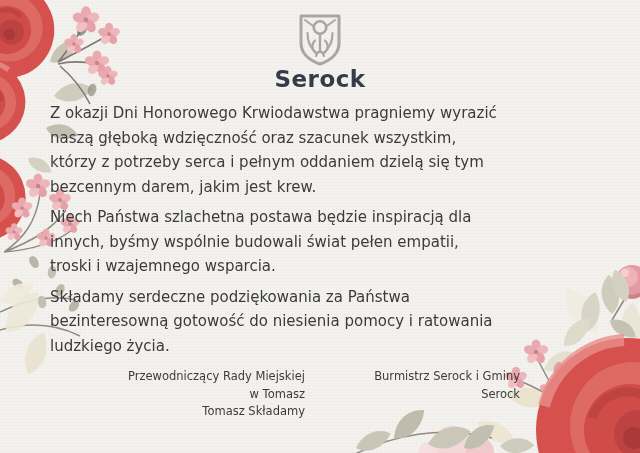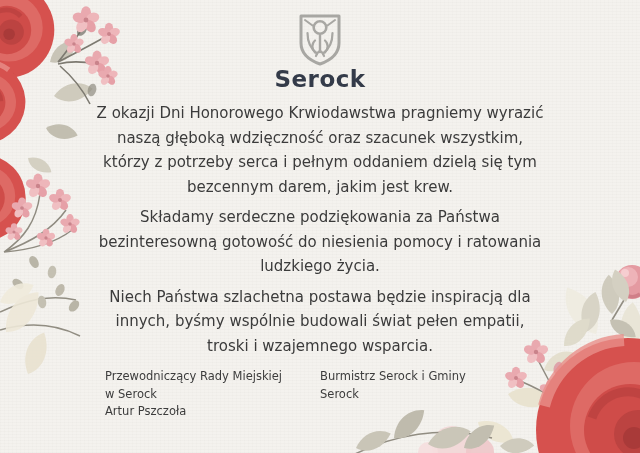--- a/index.html
+++ b/index.html
@@ -35,39 +35,39 @@
     text-align: center;
     font-size: 23px;
     font-weight: bold;
     letter-spacing: 0.5px;
     color: #343b49;
   }
 
   .content {
     position: absolute;
     top: 101px; left: 50px; right: 50px;
-    text-align: center;
+    text-align: left;
     color: #3b3b3b;
   }
   .content p {
     margin: 0 0 6px 0;
     font-size: 15px;
     line-height: 24.5px;
     white-space: pre-line;
   }
 
   .signatures {
     position: absolute;
     top: 368px; left: 0; right: 0;
     height: 60px;
   }
   .sig-block {
     position: absolute;
     width: 200px;
-    text-align: left;
+    text-align: right;
     color: #3c3c3c;
     font-size: 11.5px;
     line-height: 17.5px;
   }
   .sig-left  { left: 105px; }
   .sig-right { left: 320px; }
 </style>
 </head>
 <body>
 
@@ -191,33 +191,33 @@
     </svg>
   </div>
 
   <div class="title">Serock</div>
 
   <div class="content">
     <p>Z okazji Dni Honorowego Krwiodawstwa pragniemy wyrazić
 naszą głęboką wdzięczność oraz szacunek wszystkim,
 którzy z potrzeby serca i pełnym oddaniem dzielą się tym
 bezcennym darem, jakim jest krew.</p>
+    <p>Niech Państwa szlachetna postawa będzie inspiracją dla
+innych, byśmy wspólnie budowali świat pełen empatii,
+troski i wzajemnego wsparcia.</p>
     <p>Składamy serdeczne podziękowania za Państwa
 bezinteresowną gotowość do niesienia pomocy i ratowania
 ludzkiego życia.</p>
-    <p>Niech Państwa szlachetna postawa będzie inspiracją dla
-innych, byśmy wspólnie budowali świat pełen empatii,
-troski i wzajemnego wsparcia.</p>
   </div>
 
   <div class="signatures">
     <div class="sig-block sig-left">
       <div>Przewodniczący Rady Miejskiej</div>
-      <div>w Serock</div>
-      <div>Artur Pszczoła</div>
+      <div>w Tomasz</div>
+      <div>Tomasz Składamy</div>
     </div>
     <div class="sig-block sig-right">
       <div>Burmistrz Serock i Gminy</div>
       <div>Serock</div>
     </div>
   </div>
 
 </div>
 
 </body></html>

